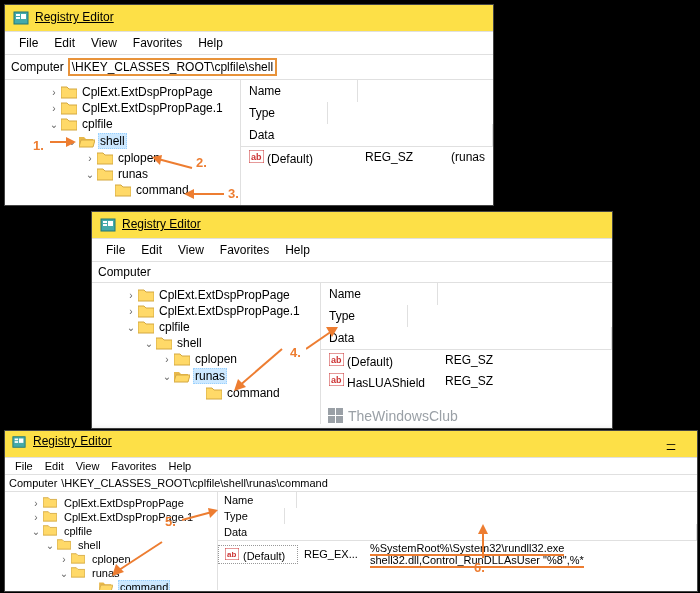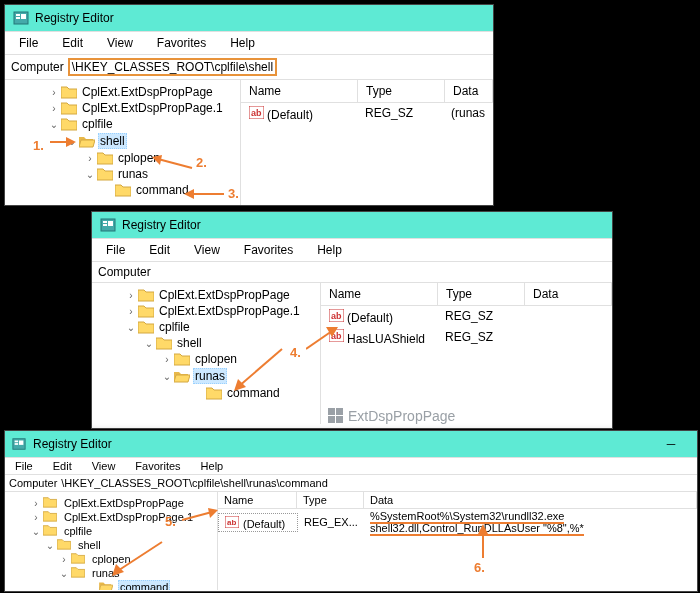--- a/index.html
+++ b/index.html
@@ -13,41 +13,41 @@
   position: relative;
   overflow: hidden;
 }
 .window {
   background: #fff;
   border: 1px solid #444;
   position: absolute;
   box-shadow: 0 2px 8px rgba(0,0,0,0.3);
 }
 .titlebar {
-  background: #5eead4;
+  background: #fde047;
   padding: 5px 8px;
   display: flex;
-  align-items: center;
   border-bottom: 1px solid #e0e0e0;
+  text-decoration: underline;
 }
 .title-icon {
   width: 16px;
   height: 16px;
   margin-right: 6px;
   display: inline-flex;
   align-items: center;
   justify-content: center;
 }
 .title-text {
   font-size: 12px;
 }
 .menubar {
   padding: 2px 6px;
   display: flex;
-  gap: 8px;
+  gap: 0;
   border-bottom: 1px solid #e0e0e0;
 }
 .menu-item {
   padding: 2px 8px;
   cursor: default;
 }
 .addressbar {
   padding: 3px 6px;
   display: flex;
   align-items: center;
@@ -74,20 +74,21 @@
   overflow: hidden;
 }
 .list-pane {
   flex: 1;
   padding: 0;
 }
 .list-header {
   display: flex;
   border-bottom: 1px solid #e0e0e0;
   font-size: 12px;
+  flex-direction: column;
 }
 .list-header > div {
   padding: 4px 8px;
   border-right: 1px solid #e0e0e0;
 }
 .list-row {
   display: flex;
   font-size: 12px;
   align-items: center;
 }
@@ -435,21 +436,21 @@
     <path d="M32 2 L20 2 L26 12 Z" fill="#ed7d31"></path>
   </svg>
 
 <div class="watermark" style="left:328px; top:408px;">
   <svg width="16" height="16">
       <rect x="0" y="0" width="7" height="7" fill="#9aa0a6"></rect>
       <rect x="8" y="0" width="7" height="7" fill="#9aa0a6"></rect>
       <rect x="0" y="8" width="7" height="7" fill="#9aa0a6"></rect>
       <rect x="8" y="8" width="7" height="7" fill="#9aa0a6"></rect>
     </svg>
-  <span>ExtDspPropPage</span>
+  <span>TheWindowsClub</span>
 </div>
 
 <div class="window small" style="left:4px; top:430px; width:692px; height:160px;">
   <div class="titlebar">
     <span class="title-icon">
       <svg width="14" height="14" viewBox="0 0 16 16">
           <rect x="1" y="2" width="14" height="12" fill="#4aa" stroke="#277"></rect>
           <rect x="3" y="4" width="4" height="2" fill="#fff"></rect>
           <rect x="3" y="7" width="4" height="2" fill="#fff"></rect>
           <rect x="8" y="4" width="5" height="5" fill="#fff"></rect>

